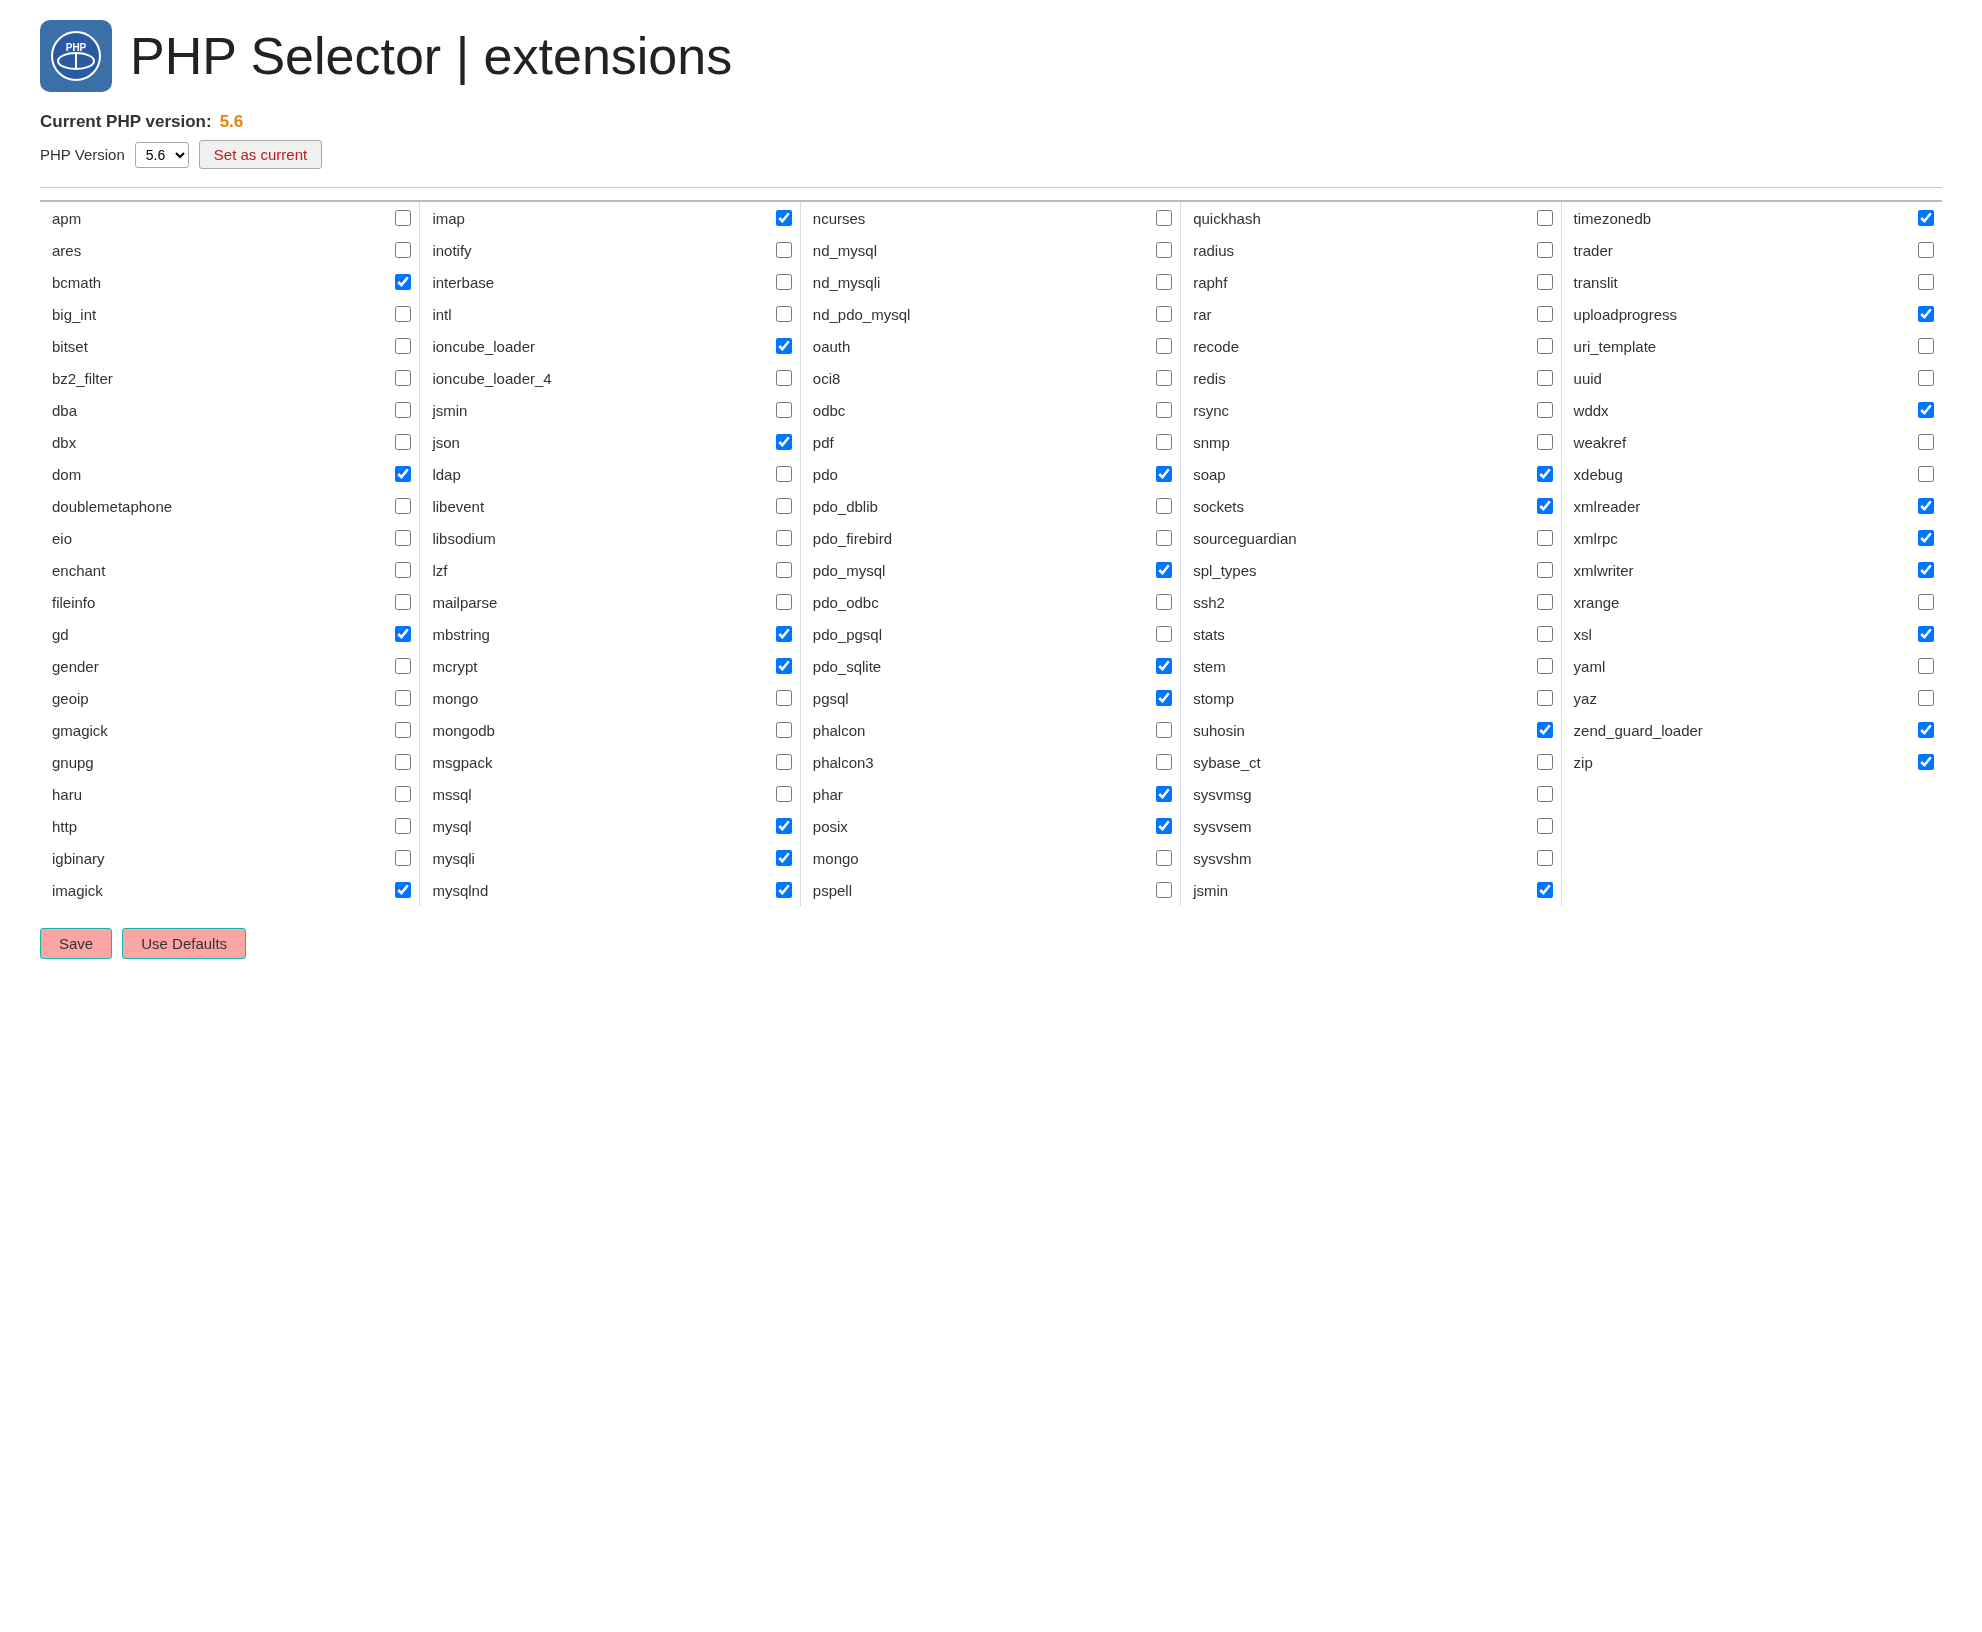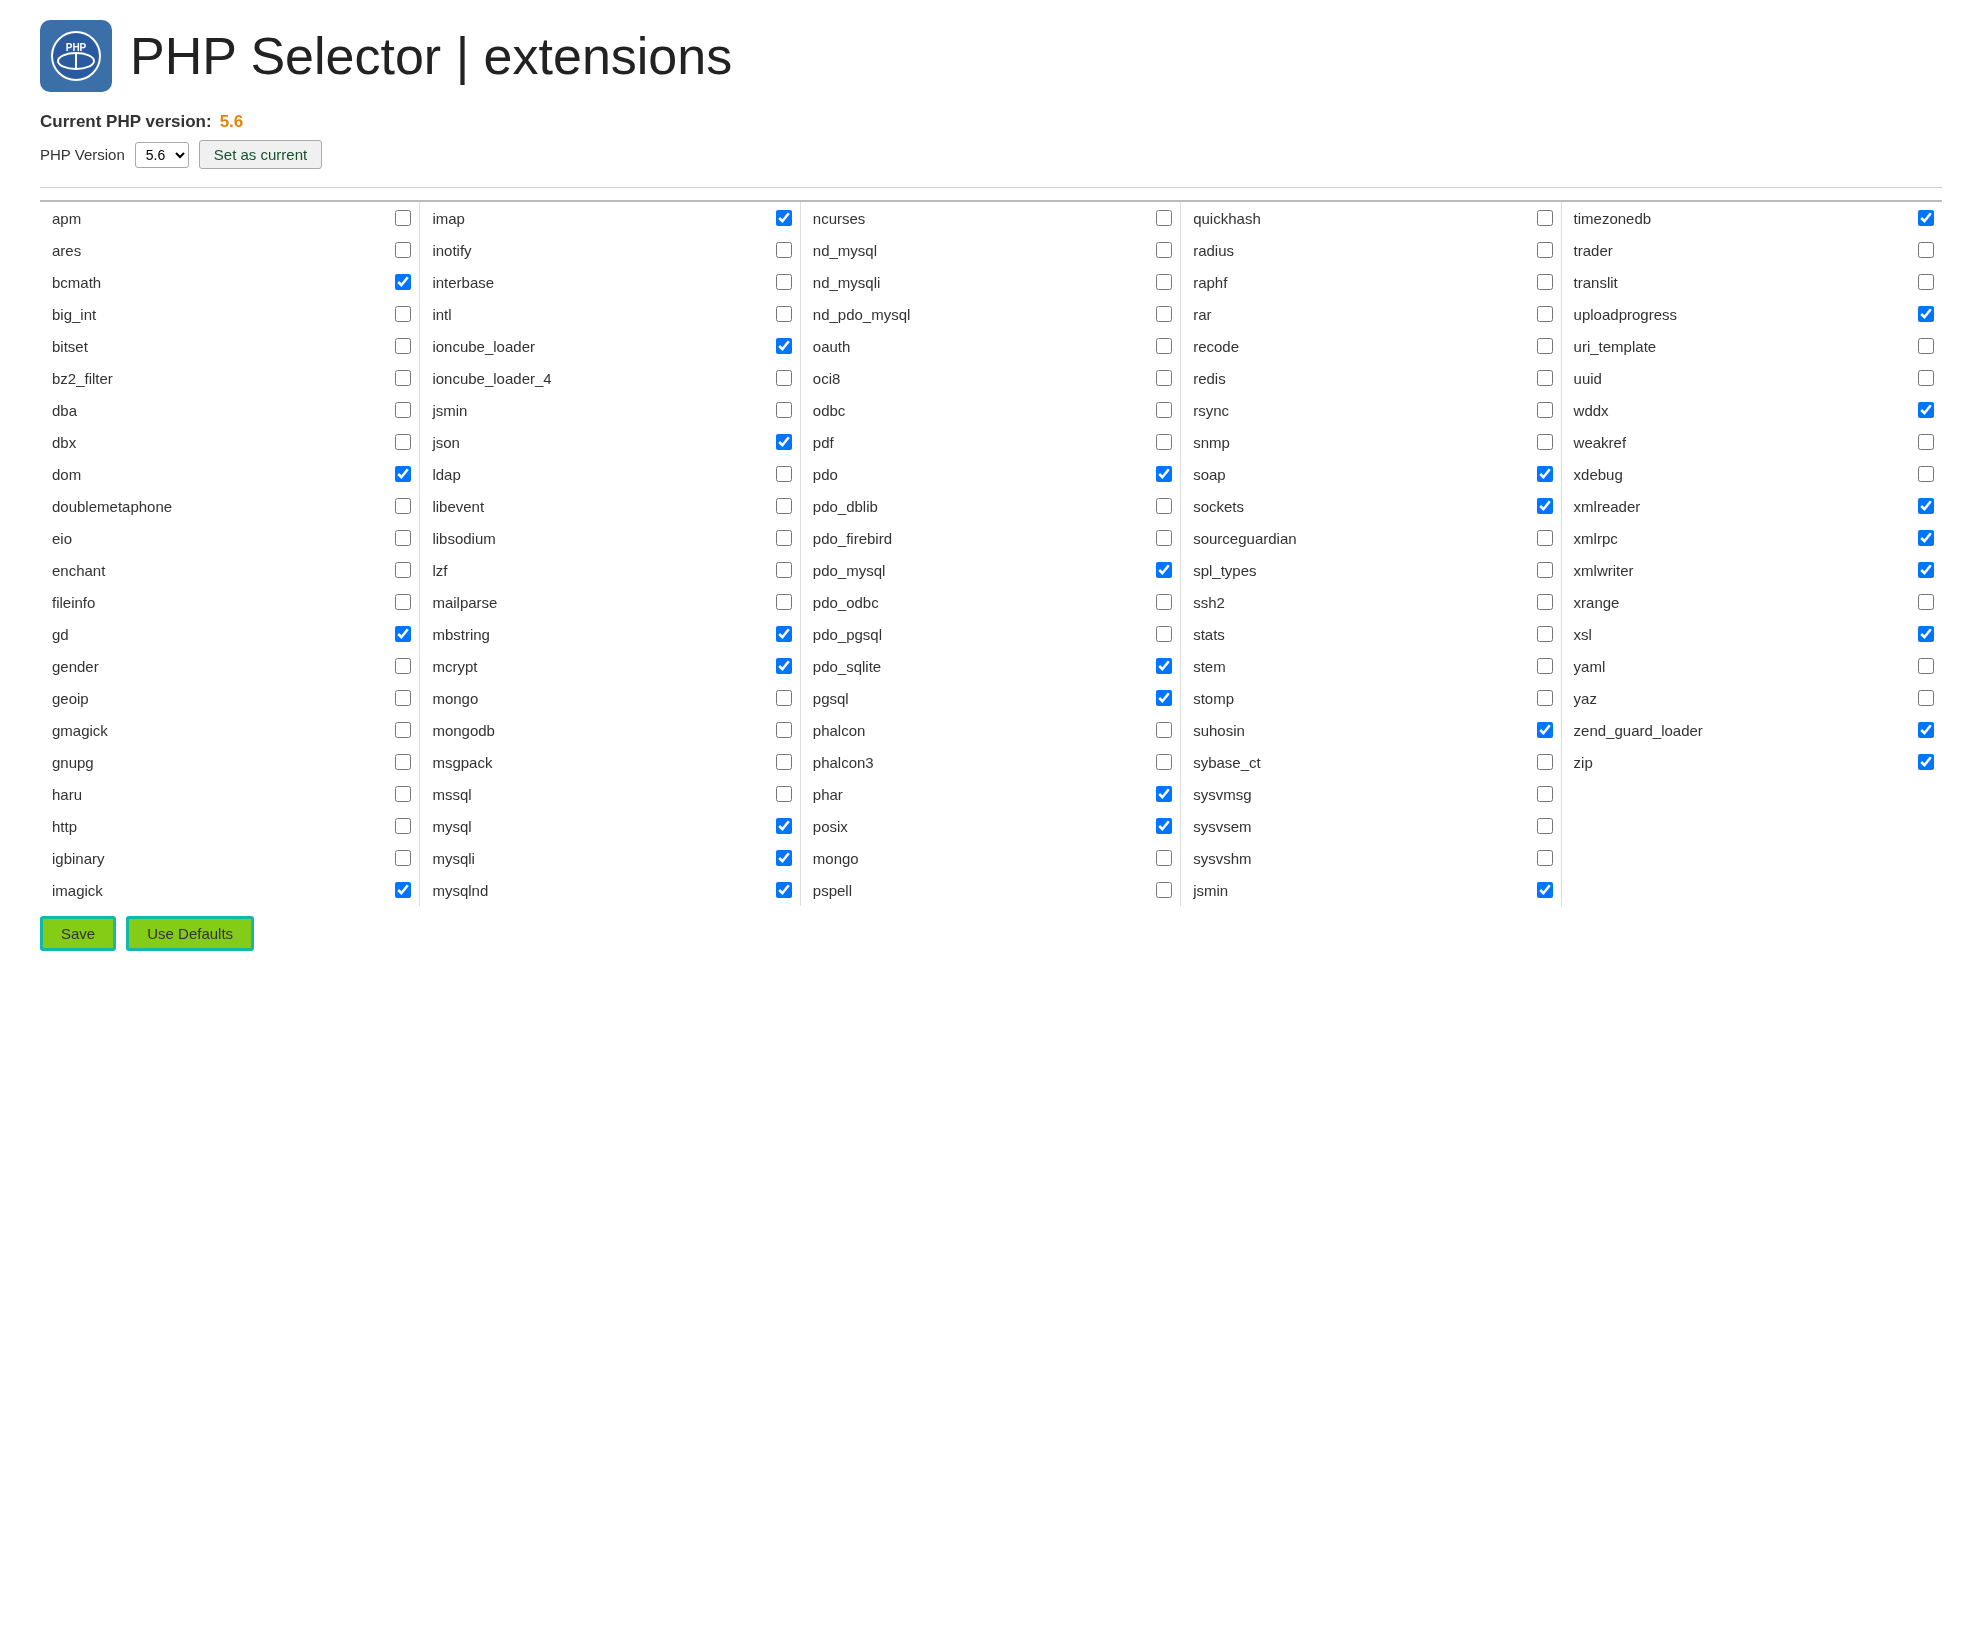--- a/index.html
+++ b/index.html
@@ -94,21 +94,21 @@
       background: #fff;
       cursor: pointer;
     }
     .set-current-btn {
       padding: 5px 14px;
       font-size: 15px;
       background: #f0f0f0;
       border: 1px solid #aaa;
       border-radius: 3px;
       cursor: pointer;
-      color: #14532d;
+      color: #b91c1c;
     }
     .extensions-grid {
       display: grid;
       grid-template-columns: repeat(5, 1fr);
       border-top: 2px solid #bbb;
     }
     .ext-column {
       border-right: 1px solid #ddd;
       padding: 0;
     }
@@ -134,25 +134,26 @@
       flex-shrink: 0;
     }
     .footer-buttons {
       display: flex;
       gap: 10px;
       margin-top: 10px;
     }
     .save-btn, .defaults-btn {
       padding: 6px 18px;
       font-size: 15px;
-      background: #84cc16;
-      border: 3px solid #14b8a6;
+      background: #fca5a5;
+      border: 1px solid #14b8a6;
       border-radius: 3px;
       cursor: pointer;
       color: #333;
+      margin-top: 12px;
     }
     .divider-line {
       border: none;
       border-top: 1px solid #ccc;
       margin-bottom: 12px;
     }
   </style>
 </head>
 <body>
 

